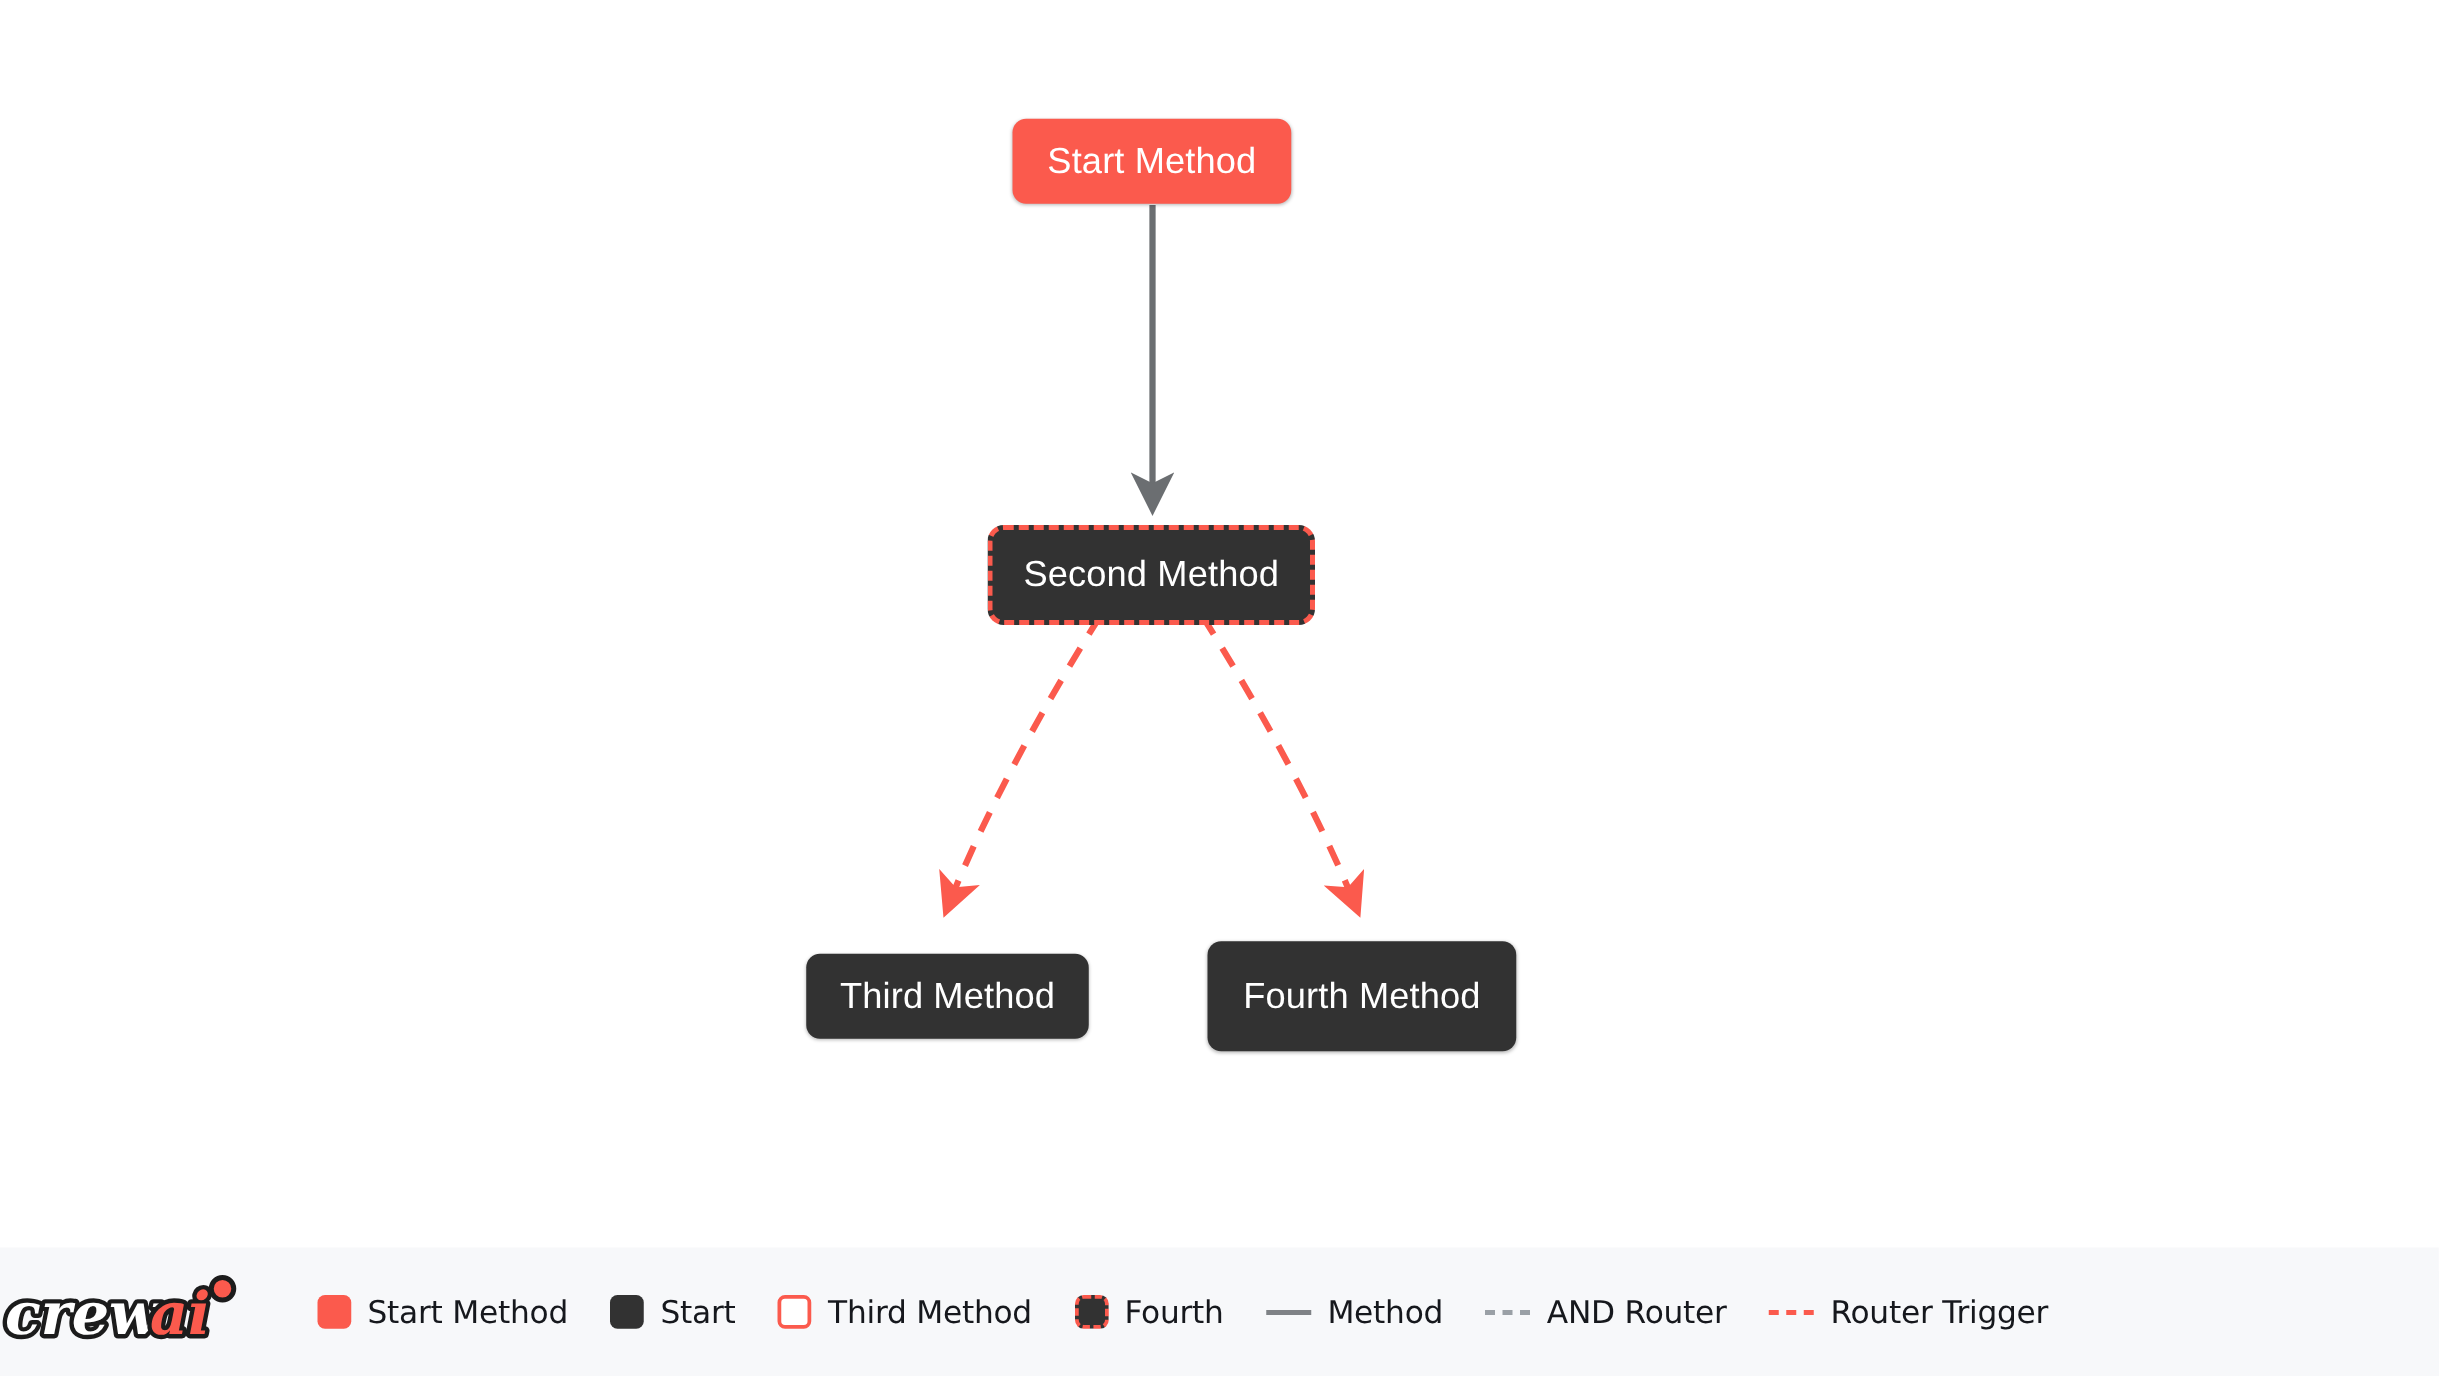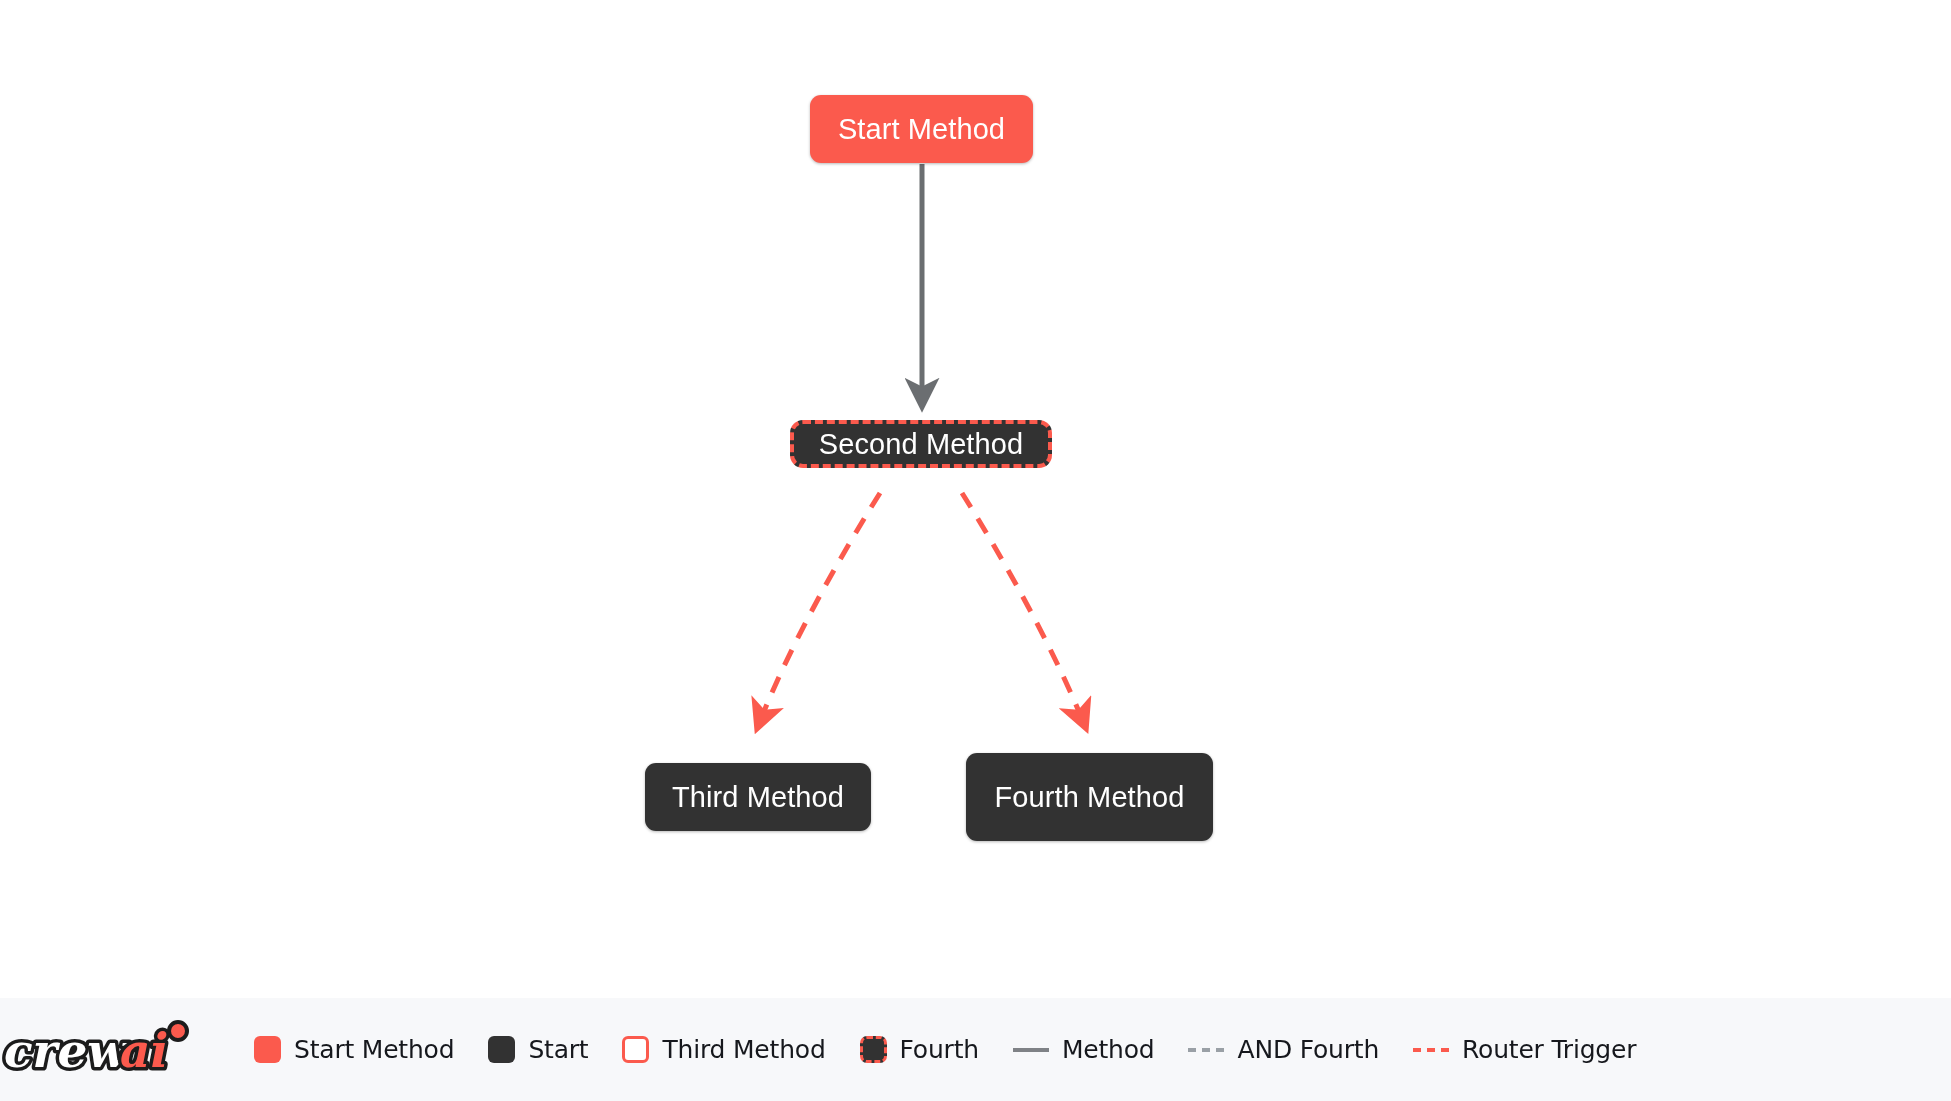--- a/index.html
+++ b/index.html
@@ -149,21 +149,21 @@
 
     <path d="M 880 493 C 838 560, 790 645, 758 726" fill="none" stroke="#fb5a4d" stroke-width="5" stroke-dasharray="17 13" marker-end="url(#arrow-red)"></path>
 
     <path d="M 962 493 C 1004 560, 1052 645, 1085 726" fill="none" stroke="#fb5a4d" stroke-width="5" stroke-dasharray="17 13" marker-end="url(#arrow-red)"></path>
   </svg>
 
   <div class="node node-start" style="left:810px; top:95px; width:223px; height:68px;">
     <span>Start Method</span>
   </div>
 
-  <div class="node node-router" style="left:790px; top:420px; width:262px; height:48px;">
+  <div class="node node-router" style="left:790px; top:420px; width:262px; height:80px;">
     <span>Second Method</span>
   </div>
 
   <div class="node node-method" style="left:645px; top:753px; width:226px; height:68px;margin-top:10px;">
     <span>Third Method</span>
   </div>
 
   <div class="node node-method" style="left:966px; top:753px; width:247px; height:88px;">
     <span>Fourth Method</span>
   </div>
@@ -199,21 +199,21 @@
       <span class="legend-label">Fourth</span>
     </div>
 
     <div class="legend-item">
       <span class="sw sw-line"></span>
       <span class="legend-label">Method</span>
     </div>
 
     <div class="legend-item">
       <span class="sw sw-line-and"></span>
-      <span class="legend-label">AND Fourth</span>
+      <span class="legend-label">AND Router</span>
     </div>
 
     <div class="legend-item">
       <span class="sw sw-line-router"></span>
       <span class="legend-label">Router Trigger</span>
     </div>
 
   </div>
 </div>
 

